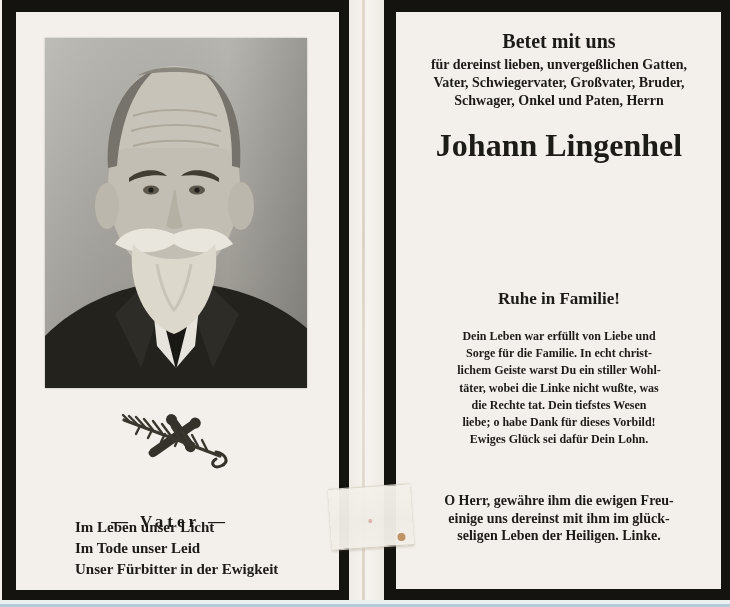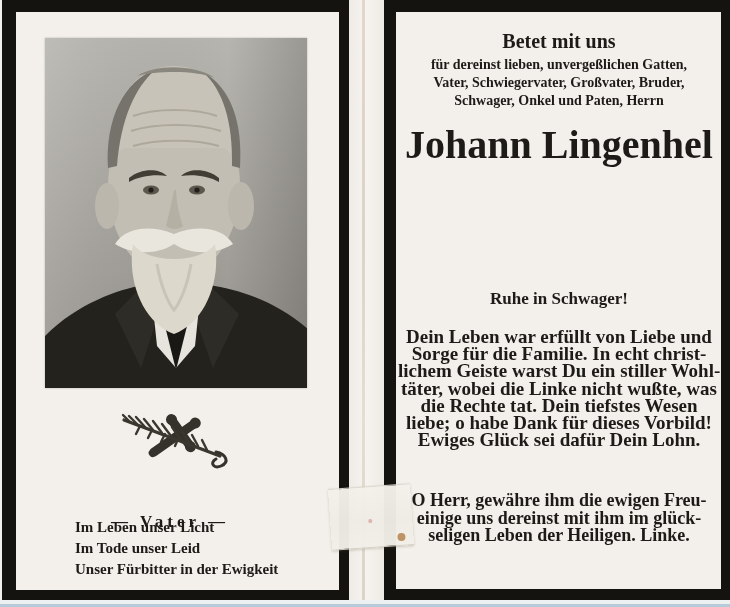--- a/index.html
+++ b/index.html
@@ -25,26 +25,26 @@
   
   .emblem{position:absolute;left:118px;top:412px;width:124px;height:64px;}
   
   .dedication{position:absolute;left:72px;top:512px;width:196px;text-align:center;
     font-weight:700;font-size:17px;letter-spacing:4px;white-space:nowrap;}
   .verse{position:absolute;left:75px;top:517px;font-weight:700;font-size:15px;line-height:21px;white-space:nowrap;}
   
   .rp{position:absolute;left:398px;width:322px;text-align:center;white-space:nowrap;font-weight:700;}
   .heading{top:30px;font-size:20px;}
   .intro{top:56px;font-size:14px;line-height:18px;}
-  .name{top:127px;font-size:40px;line-height:36px;}
+  .name{top:127px;font-size:32px;line-height:36px;}
   .occupation{top:167px;font-size:15px;}
   .vitals{top:198px;font-size:14px;line-height:17.5px;}
   .rest{top:289px;font-size:17px;}
-  .tribute{top:328px;font-size:19px;line-height:17.2px;}
-  .prayer{top:492px;font-size:18px;line-height:17.5px;}
+  .tribute{top:328px;font-size:12px;line-height:17.2px;}
+  .prayer{top:492px;font-size:14px;line-height:17.5px;}
   .ink-speck{display:inline-block;width:5px;height:7px;background:#3a362e;border-radius:45%;
     transform:rotate(18deg);margin-right:7px;vertical-align:4px;}
   
   .tape{position:absolute;left:330px;top:486px;width:82px;height:60px;
     background:linear-gradient(180deg,#f4f1eb 0%,#efece5 55%,#f2efe8 100%);
     transform:rotate(-4deg);opacity:.97;
     border-top:1px solid #dcd7cd;border-bottom:1px solid #d5cfc4;
     box-shadow:0 1px 3px rgba(90,80,60,.25);}
   .tape-stain{position:absolute;right:8px;bottom:4px;width:8px;height:8px;border-radius:50%;
     background:#bd9061;box-shadow:-30px -18px 0 -2px rgba(201,123,110,.5);}
@@ -166,21 +166,21 @@
 
   <div class="rp intro">
     <div>für dereinst lieben, unvergeßlichen Gatten,</div>
     <div>Vater, Schwiegervater, Großvater, Bruder,</div>
     <div>Schwager, Onkel und Paten, Herrn</div>
   </div>
 
   <div class="rp name">Johann Lingenhel</div>
 
 
-  <div class="rp rest">Ruhe in Schwager!</div>
+  <div class="rp rest">Ruhe in Familie!</div>
 
   <div class="rp tribute">
     <div>Dein Leben war erfüllt von Liebe und</div>
     <div>Sorge für die Familie. In echt christ-</div>
     <div>lichem Geiste warst Du ein stiller Wohl-</div>
     <div>täter, wobei die Linke nicht wußte, was</div>
     <div>die Rechte tat. Dein tiefstes Wesen</div>
     <div>liebe; o habe Dank für dieses Vorbild!</div>
     <div>Ewiges Glück sei dafür Dein Lohn.</div>
   </div>

